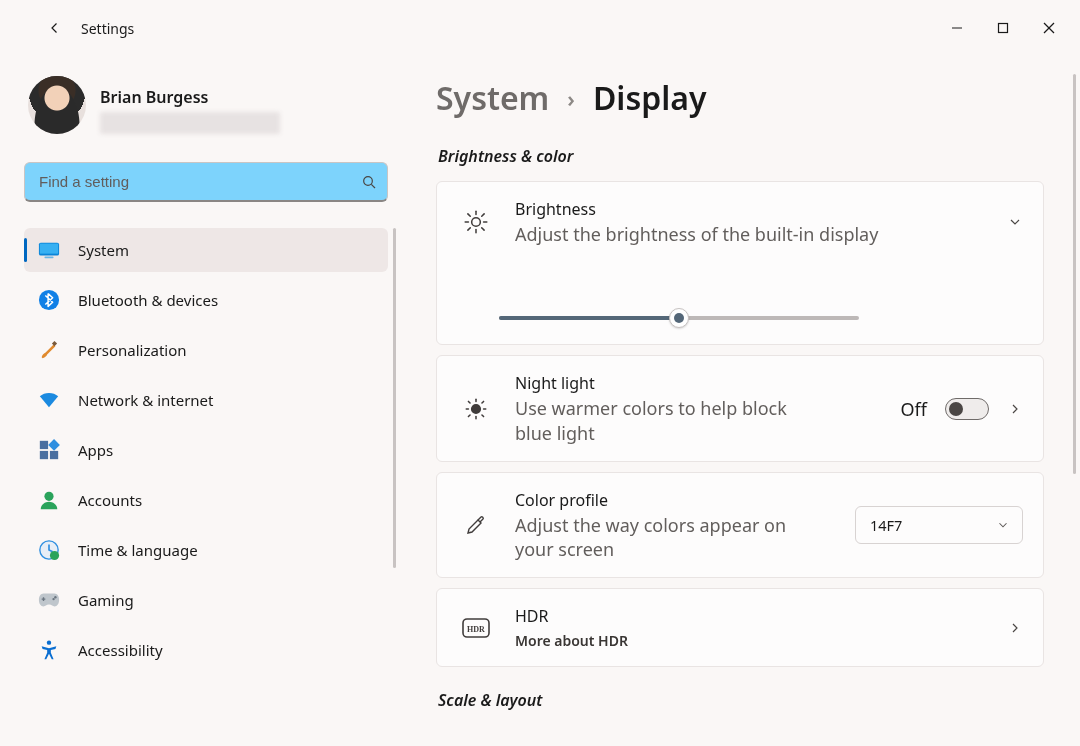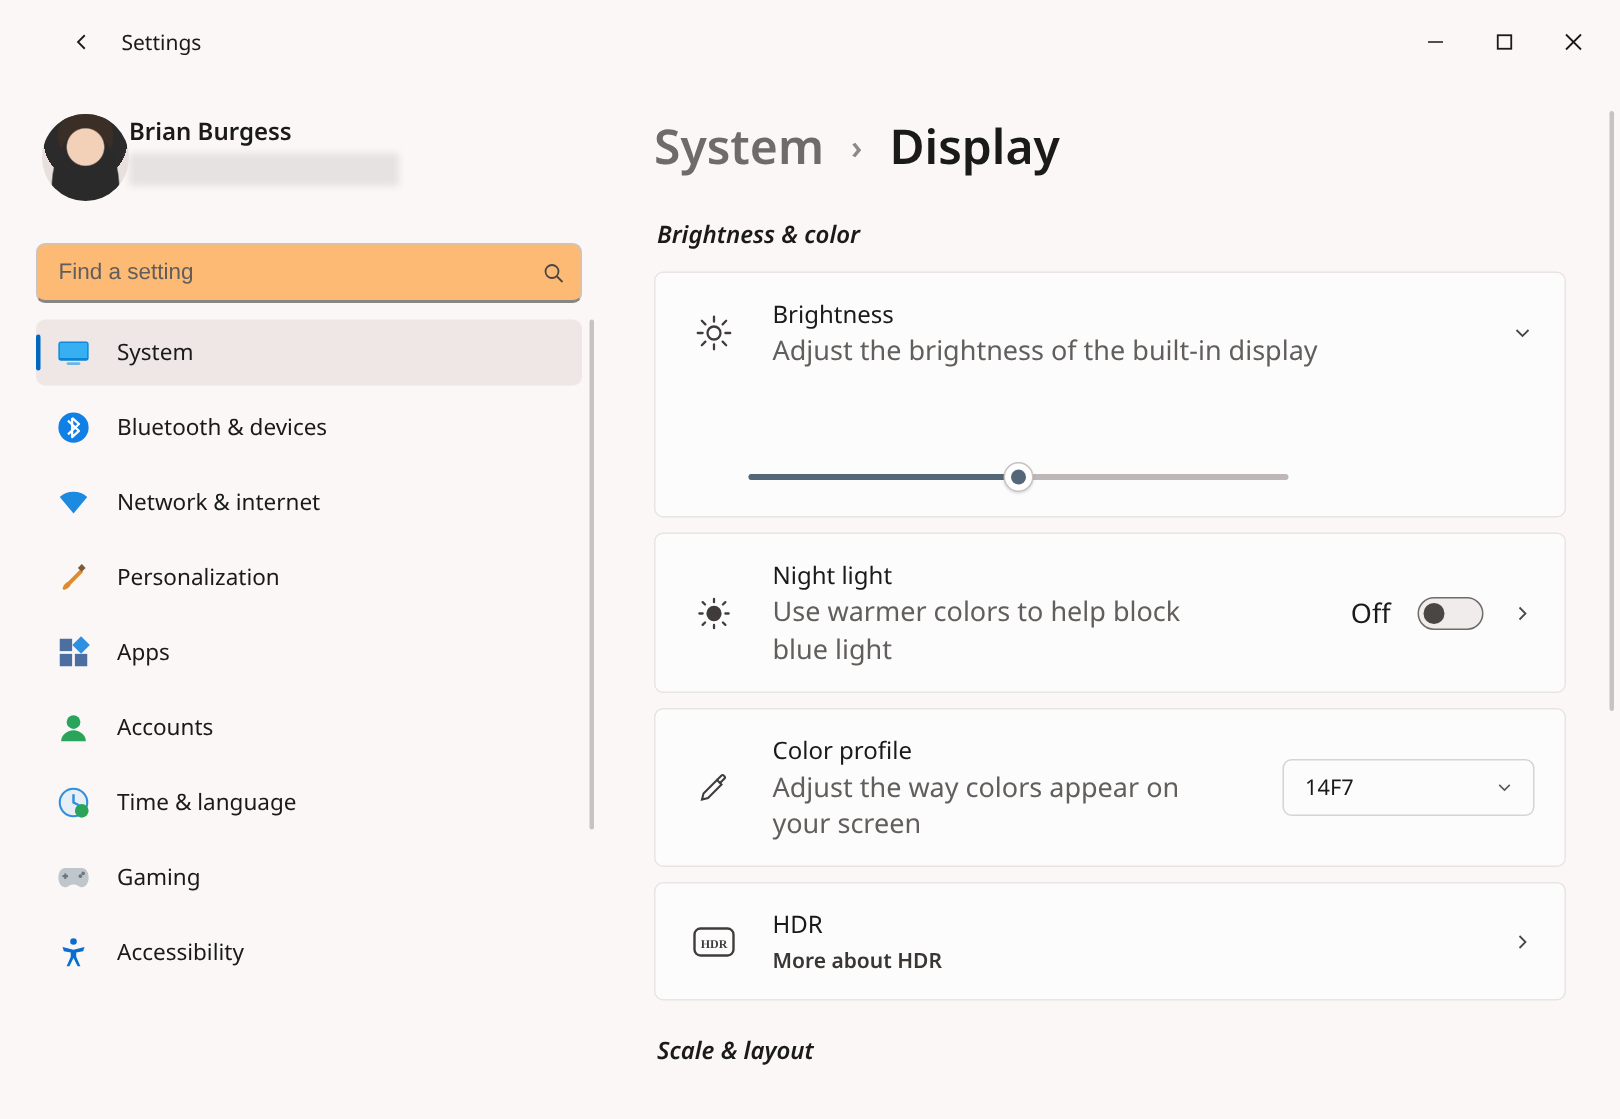--- a/index.html
+++ b/index.html
@@ -45,21 +45,22 @@
   }
   .content {
     flex: 1;
     padding: 20px 36px 0 36px;
     position: relative;
     overflow: hidden;
   }
   
   .user {
     display: flex;
-    align-items: flex-start;
+    align-items: flex-end;
+    gap: 14px;
     margin-bottom: 28px;
     padding-left: 4px;
   }
   .avatar {
     width: 58px; height: 58px; border-radius: 50%;
     background: radial-gradient(circle at 50% 30%, #f4d7c4 0 14px, #2b2b2b 14px 28px, #e8e0dd 28px);
     background-color: #f3e9e4;
     overflow: hidden;
     position: relative;
   }
@@ -73,27 +74,27 @@
   .user-name { font-size: 16px; font-weight: 600; }
   .user-sub {
     width: 180px; height: 22px; margin-top:4px;
     background: #e7e2e2;
     border-radius: 2px;
     filter: blur(2px);
   }
   
   .search-wrap {
     display:flex; align-items:center;
-    background:#fdba74;
+    background:#7dd3fc;
     border:1px solid #c9c5c4;
     border-bottom:2px solid #8a8684;
     border-radius:6px;
     height:40px;
     padding:0 10px 0 14px;
-    margin-bottom: 11px;
+    margin-bottom: 26px;
   }
   .search-wrap input{
     flex:1; border:none; outline:none; font-size:15px; background:transparent;
     color:#5a5654;
   }
   .search-wrap input::placeholder{ color:#615d5c; }
   
   .nav { position:relative; }
   .nav-item{
     display:flex; align-items:center;
@@ -263,33 +264,33 @@
           <svg width="22" height="22" viewBox="0 0 24 24">
               <circle cx="12" cy="12" r="11" fill="#1180e6"></circle>
               <path d="M11 5v14l5-4.5L8 7m0 10l8-7.5L11 5" fill="none" stroke="#fff" stroke-width="1.6" stroke-linejoin="round"></path>
             </svg>
         </span>
         <span>Bluetooth &amp; devices</span>
       </div>
       <div class="nav-item">
         <span class="nav-icon">
           <svg width="22" height="22" viewBox="0 0 24 24">
-              <path d="M12 20l10-12C17 3 7 3 2 8l10 12z" fill="#1b8ae0"></path>
-            </svg>
-        </span>
-        <span>Network &amp; internet</span>
-      </div>
-      <div class="nav-item">
-        <span class="nav-icon">
-          <svg width="22" height="22" viewBox="0 0 24 24">
               <path d="M4 20c1-4 4-5 4-5l9-9 2 2-9 9s-1 3-5 4z" fill="#e08a2e"></path>
               <rect x="16" y="3" width="4" height="4" transform="rotate(45 18 5)" fill="#7a5b3c"></rect>
             </svg>
         </span>
         <span>Personalization</span>
+      </div>
+      <div class="nav-item">
+        <span class="nav-icon">
+          <svg width="22" height="22" viewBox="0 0 24 24">
+              <path d="M12 20l10-12C17 3 7 3 2 8l10 12z" fill="#1b8ae0"></path>
+            </svg>
+        </span>
+        <span>Network &amp; internet</span>
       </div>
       <div class="nav-item">
         <span class="nav-icon">
           <svg width="22" height="22" viewBox="0 0 24 24">
               <rect x="2" y="2" width="9" height="9" fill="#4a6fa0"></rect>
               <rect x="13" y="2" width="9" height="9" fill="#2f8fe0" transform="rotate(45 17.5 6.5)"></rect>
               <rect x="2" y="13" width="9" height="9" fill="#4a6fa0"></rect>
               <rect x="13" y="13" width="9" height="9" fill="#4a6fa0"></rect>
             </svg>
         </span>

